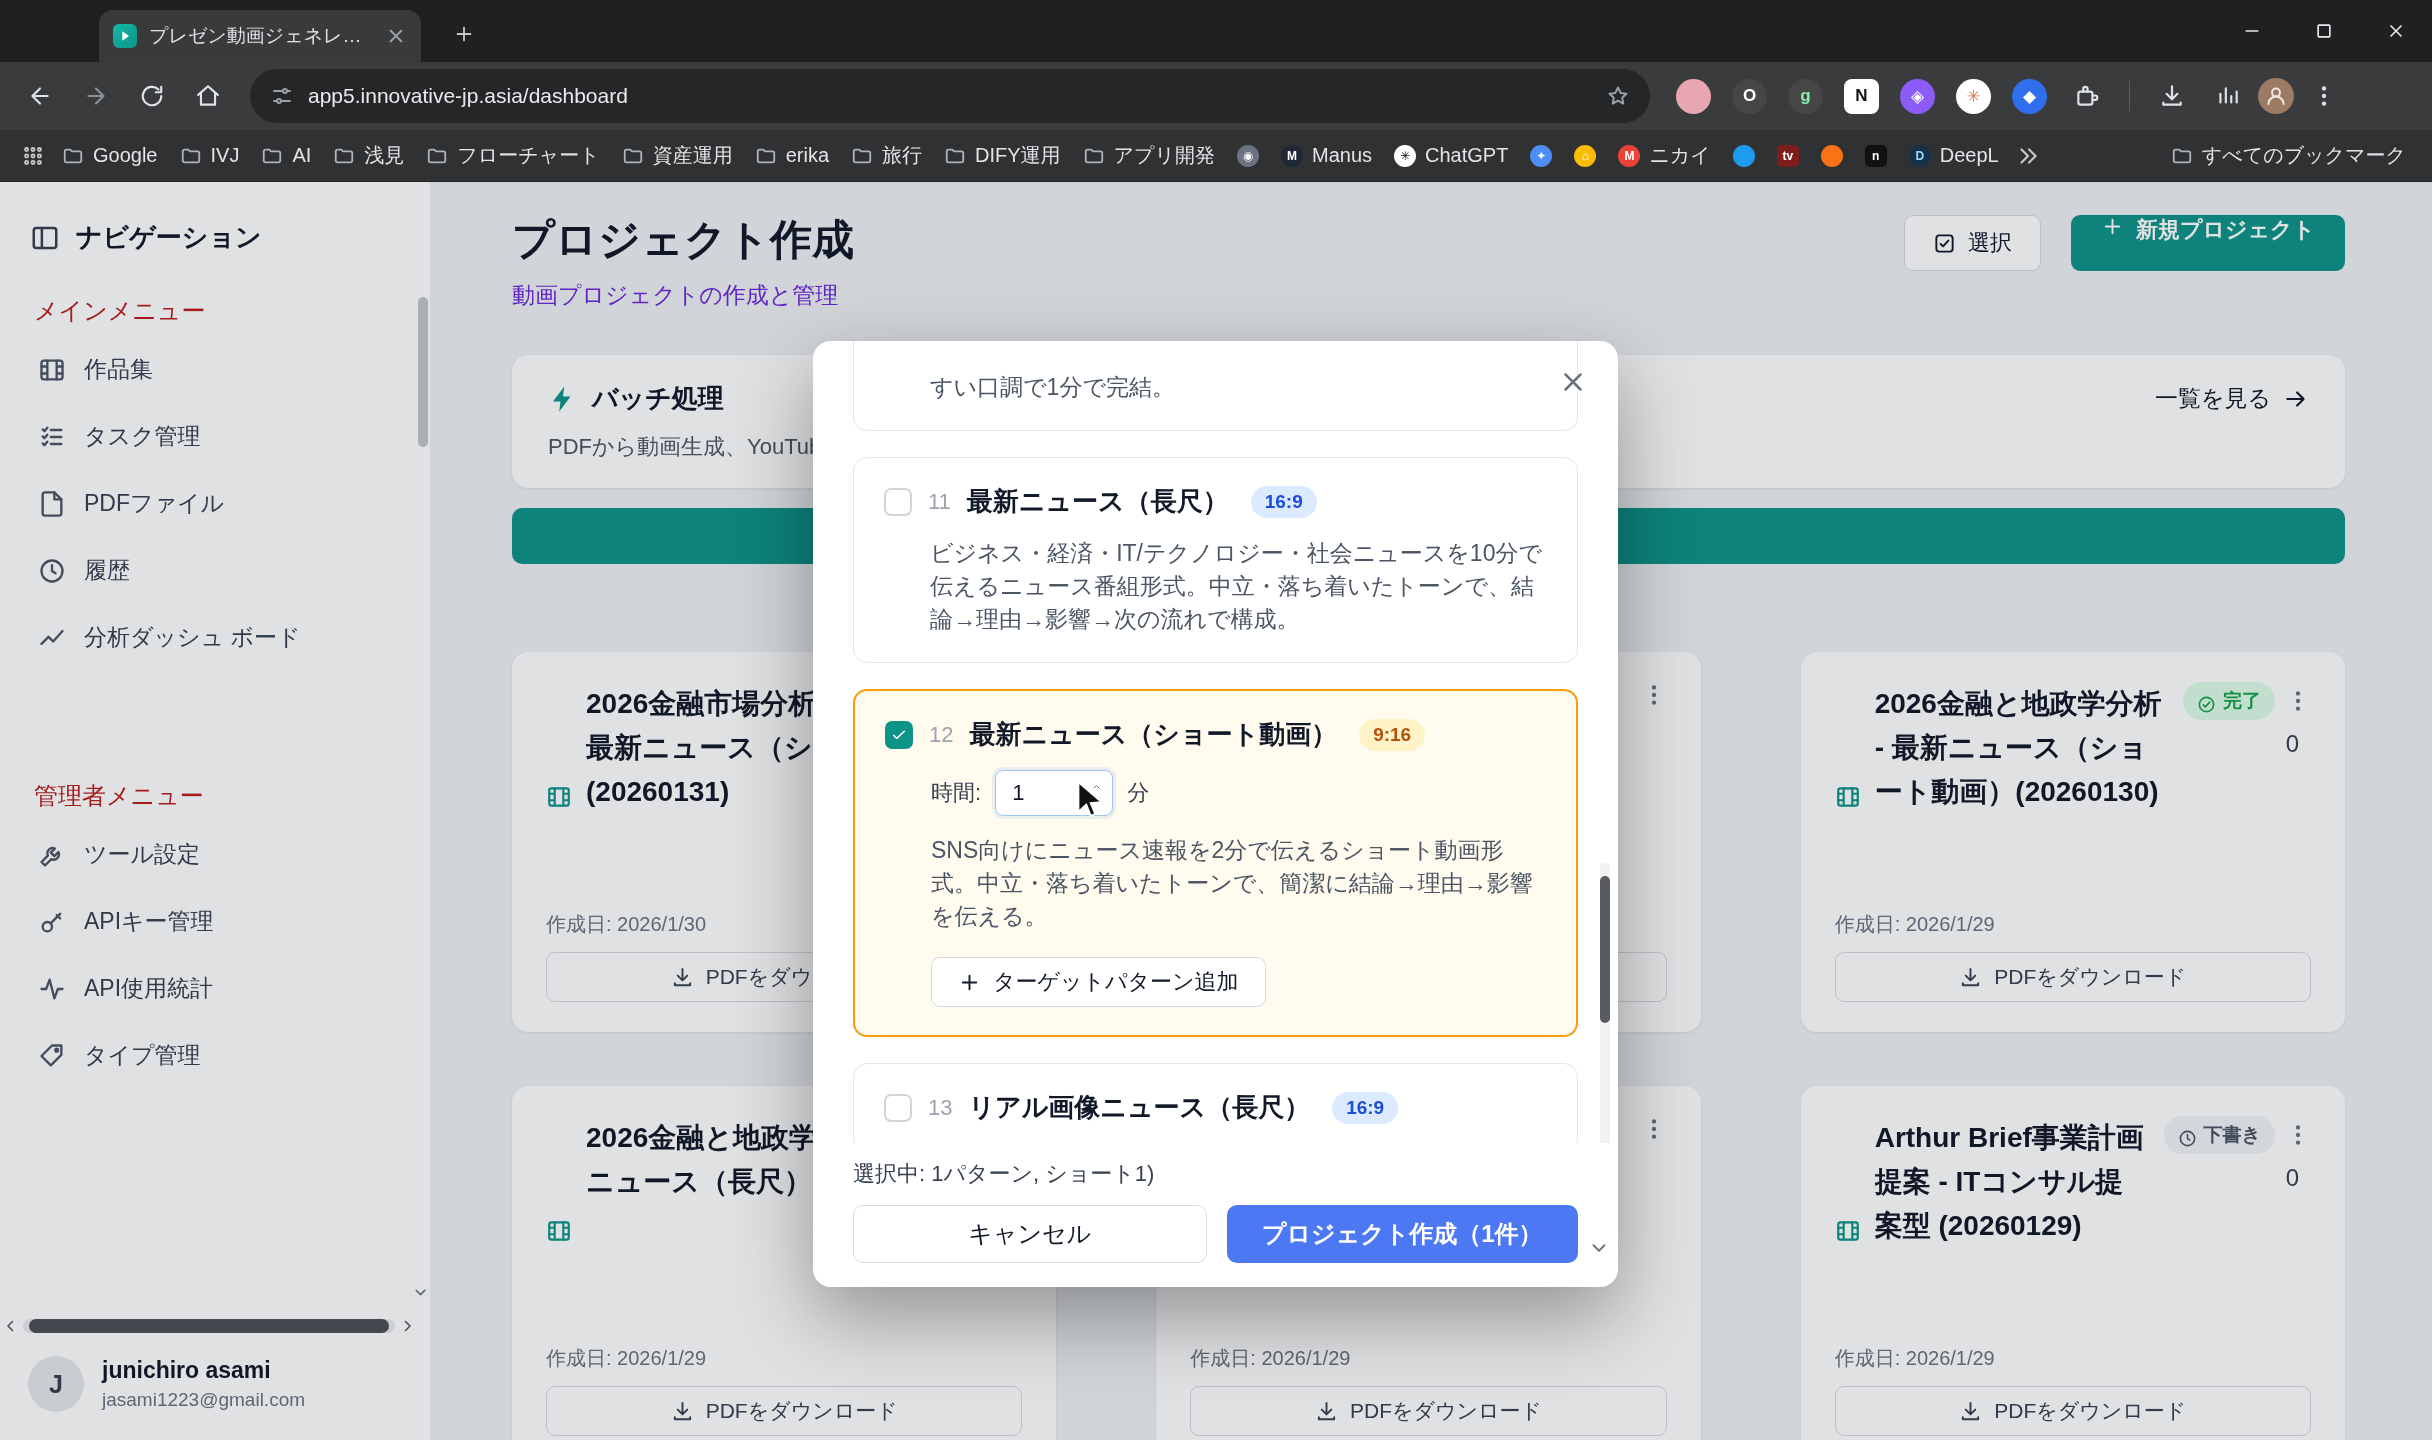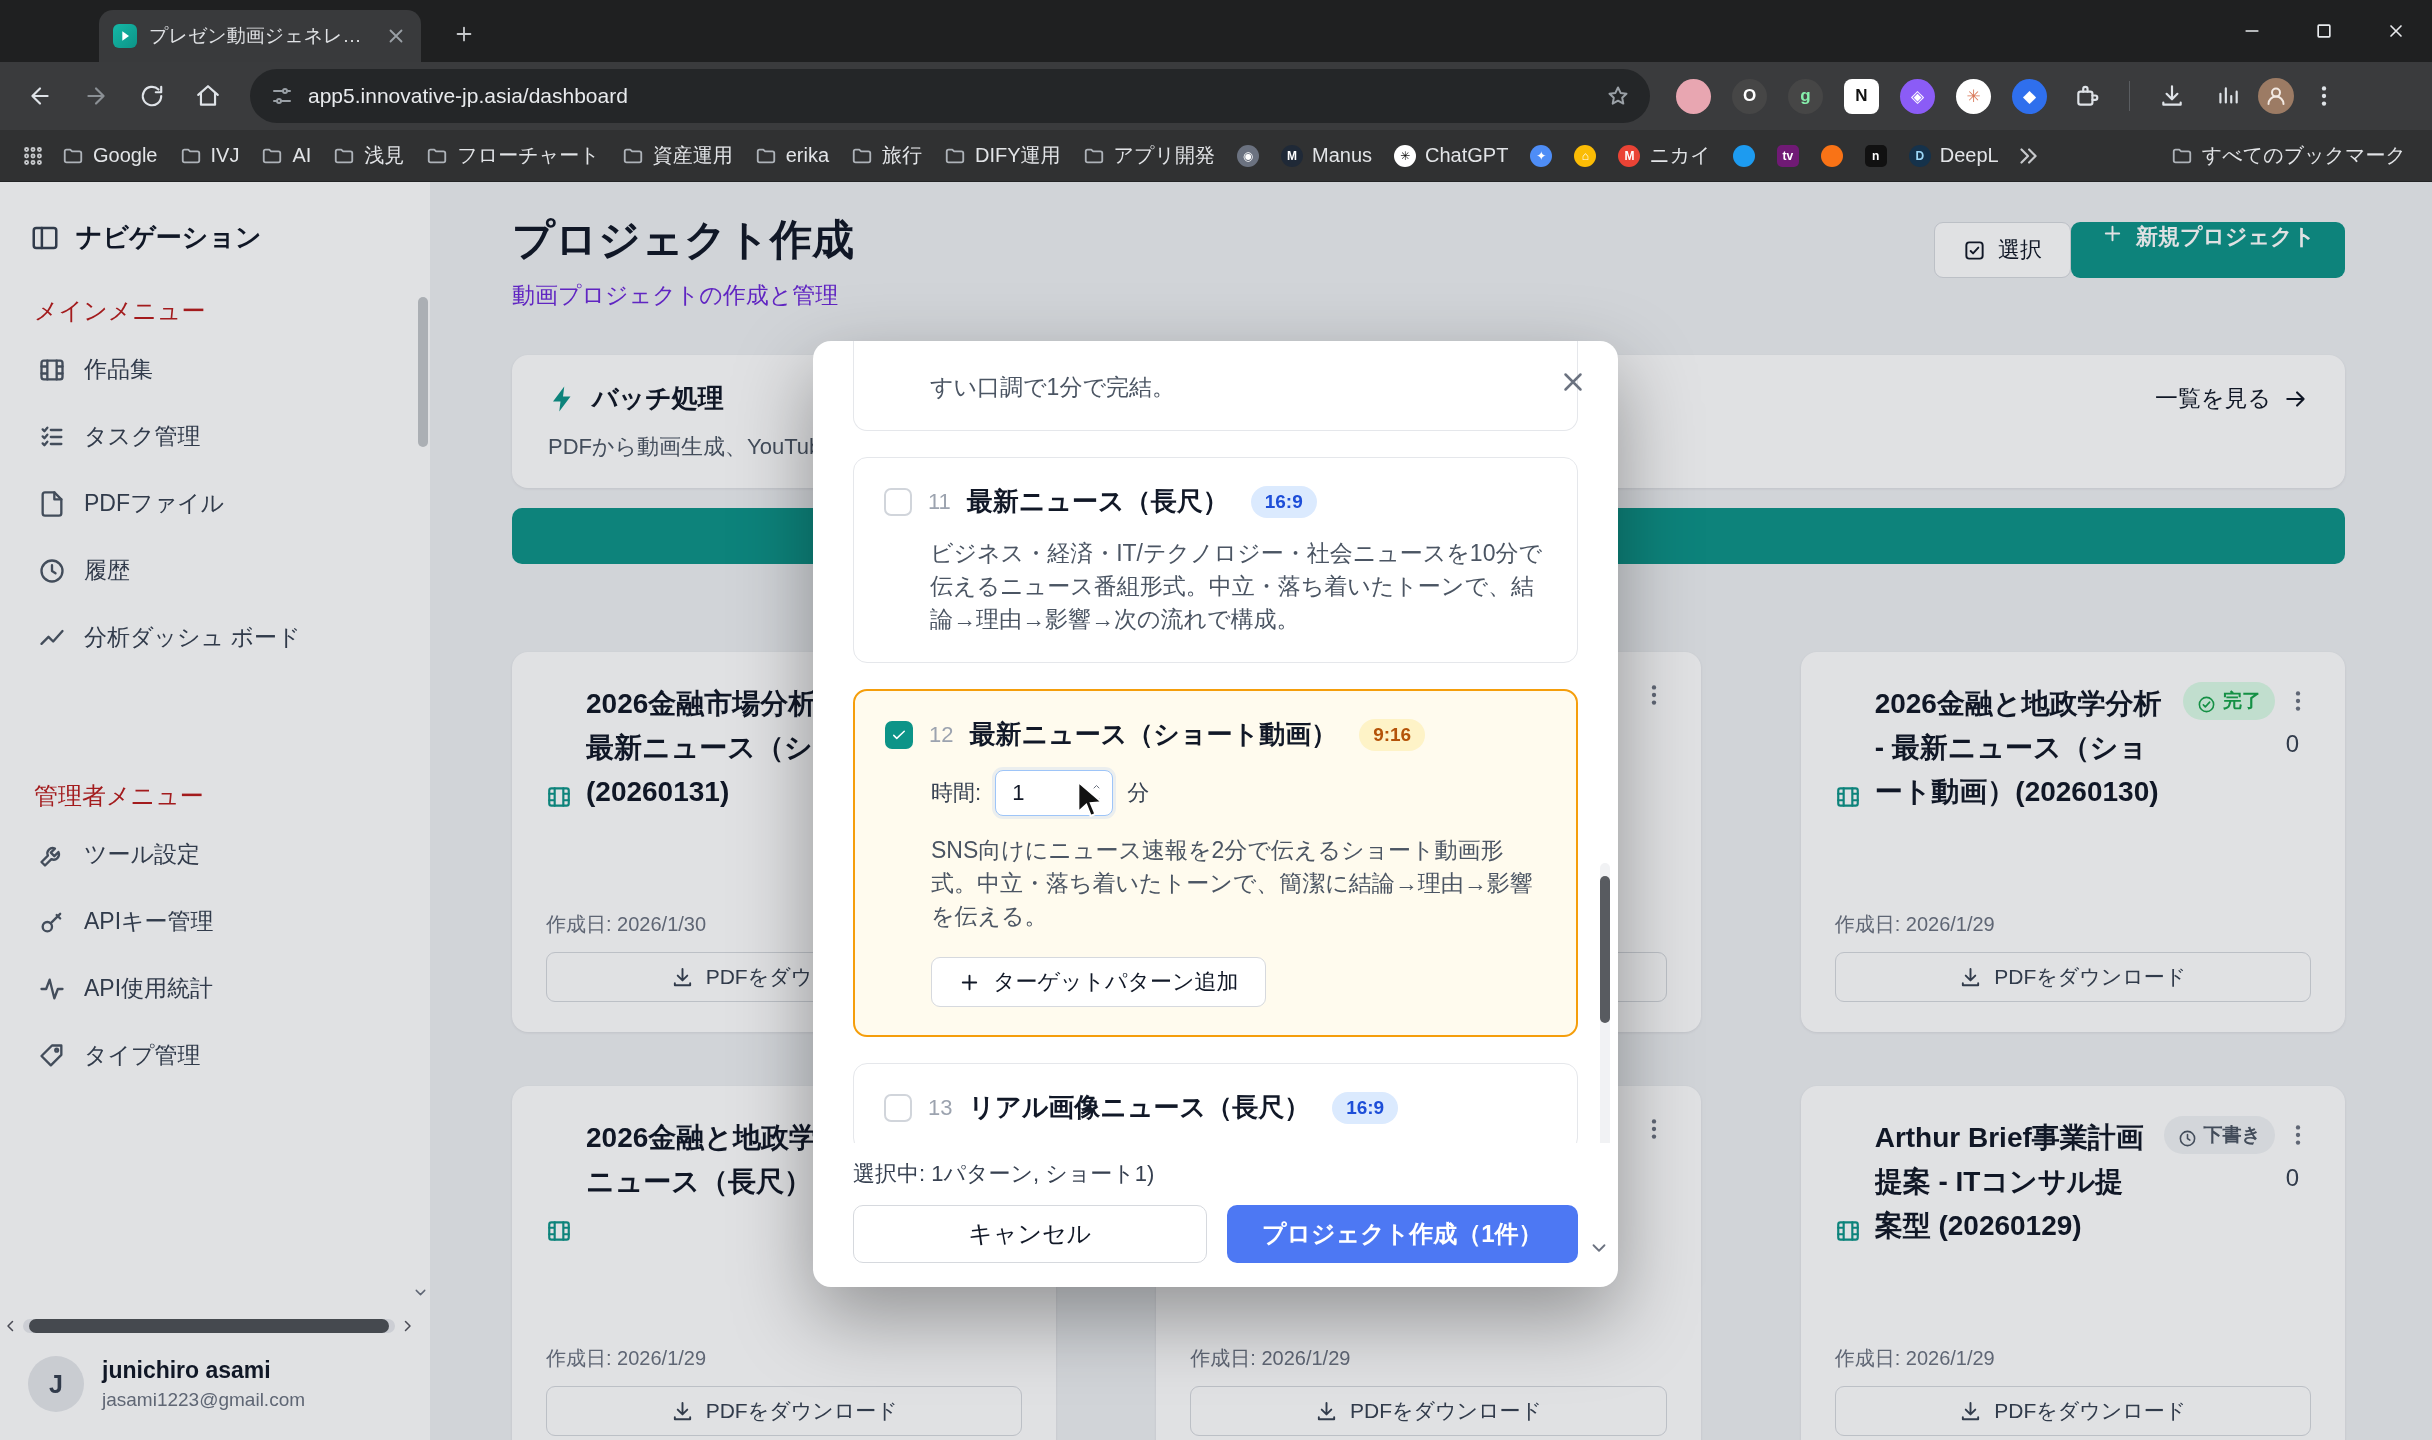--- a/index.html
+++ b/index.html
@@ -74,21 +74,21 @@
   .side-hscroll{position:absolute;left:2px;right:14px;bottom:102px;height:24px;display:flex;align-items:center;gap:3px;}
   .hs-arrow{width:18px;height:18px;color:#52525b;flex:0 0 auto;}
   .hs-track{position:relative;flex:1;height:14px;background:#e8eaee;border-radius:7px;}
   .hs-thumb{position:absolute;left:6px;top:0;height:14px;width:360px;background:#4e5155;border-radius:7px;}
 
   
   .content{flex:1;padding:30px 87px 0 82px;z-index:1;min-width:0;box-sizing:border-box;}
   .main-head{display:flex;justify-content:space-between;align-items:flex-start;}
   .page-title{margin:0;font-size:42px;font-weight:bold;color:#111827;}
   .page-sub{margin:12px 0 0;font-size:23px;color:#6d28d9;}
-  .head-actions{display:flex;gap:0;margin-top:10px;}
+  .head-actions{display:flex;gap:30px;margin-top:3px;}
   .select-btn{display:flex;align-items:center;gap:12px;height:56px;padding:0 28px;background:#fff;
     border:1px solid #d6d9de;border-radius:9px;font-size:22px;color:#111827;}
   .newproj-btn{display:flex;align-items:flex-start;gap:12px;height:56px;padding:0 30px;background:var(--teal,#0d9488);
     border:none;border-radius:9px;font-size:22px;color:#fff;font-weight:600;}
   .btn-ic{width:23px;height:23px;flex:0 0 auto;}
   .batch-card{margin-top:44px;background:#fff;border-radius:16px;padding:26px 36px;box-shadow:0 1px 3px rgba(0,0,0,0.08);}
   .batch-top{display:flex;align-items:center;gap:14px;}
   .batch-ic{width:30px;height:30px;color:var(--teal,#0d9488);flex:0 0 auto;}
   .batch-title{font-size:26px;font-weight:bold;color:#111827;flex:1;}
   .batch-link{display:flex;align-items:center;gap:12px;font-size:23px;color:#111827;}
@@ -414,21 +414,21 @@
   </div>
         <div class="bm-item">
     <span class="bm-ico is-fav" style="background: rgb(234, 67, 53); color: rgb(255, 255, 255);">M</span>
     <span class="bm-label">ニカイ</span>
   </div>
         <div class="bm-item">
     <span class="bm-ico is-fav" style="background: rgb(29, 155, 240); color: rgb(255, 255, 255);"></span>
 
   </div>
         <div class="bm-item">
-    <span class="bm-ico is-fav sq" style="background: #701a75; color: rgb(255, 255, 255);">tv</span>
+    <span class="bm-ico is-fav sq" style="background: #7f1d1d; color: rgb(255, 255, 255);">tv</span>
 
   </div>
         <div class="bm-item">
     <span class="bm-ico is-fav" style="background: rgb(249, 115, 22); color: rgb(255, 255, 255);"></span>
 
   </div>
         <div class="bm-item">
     <span class="bm-ico is-fav sq" style="background: rgb(17, 17, 17); color: rgb(255, 255, 255);">n</span>
 
   </div>

